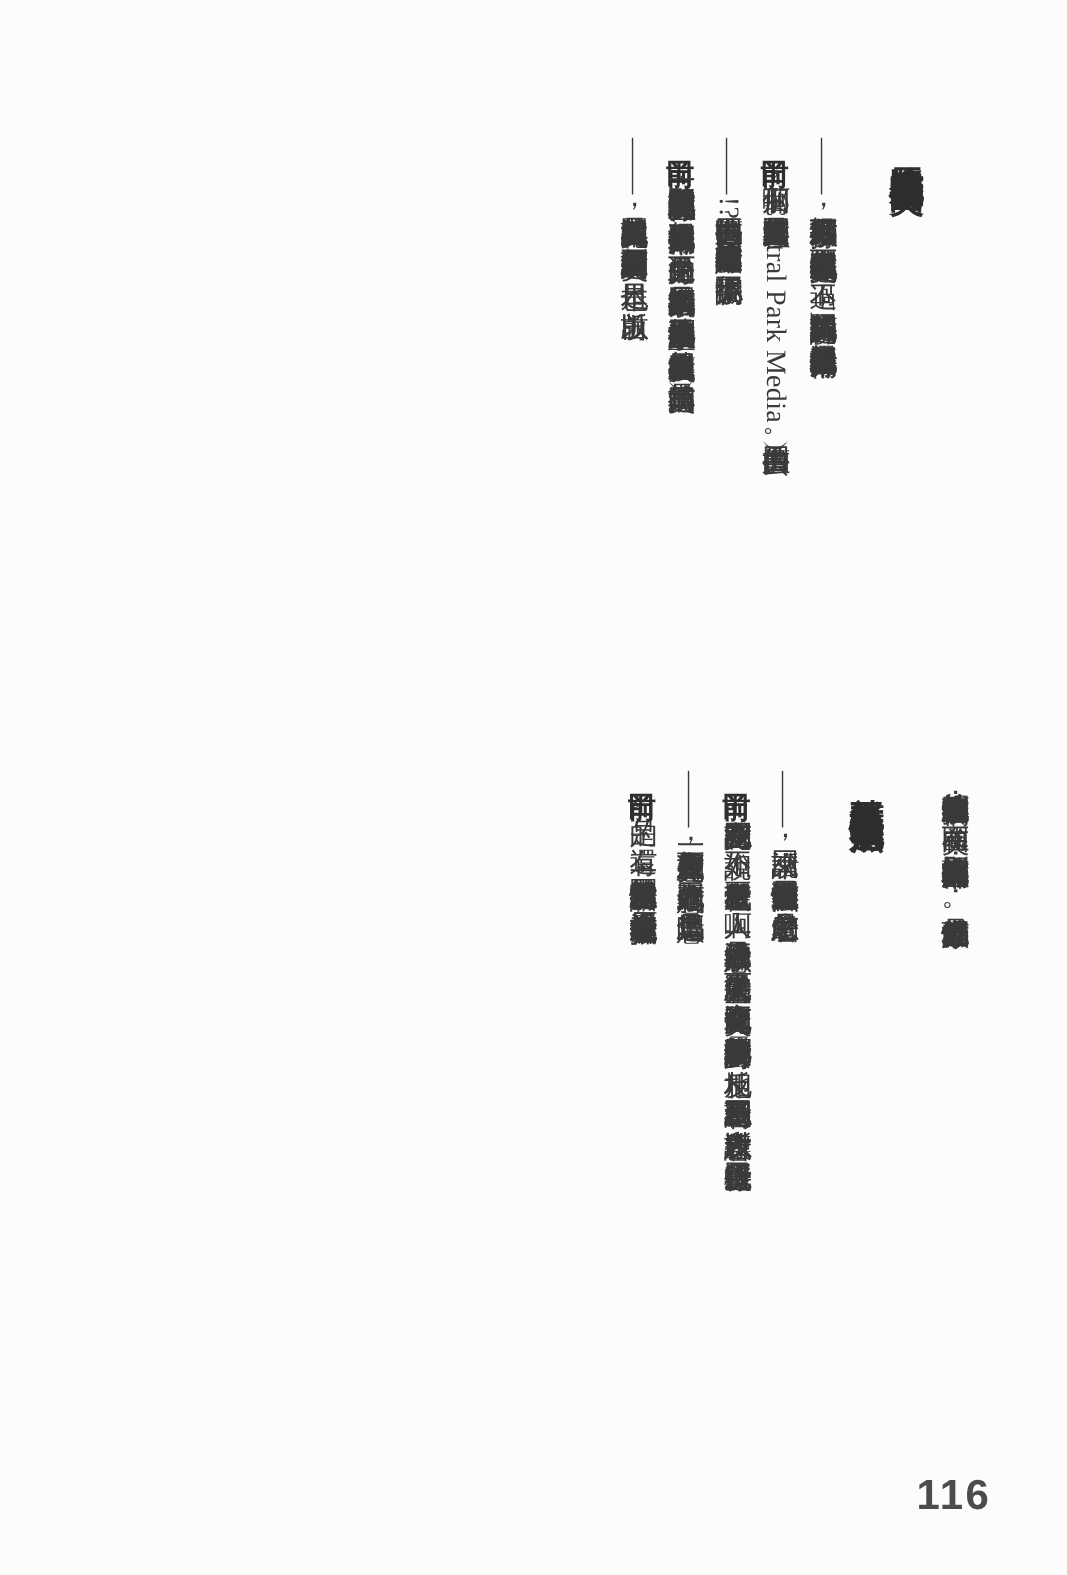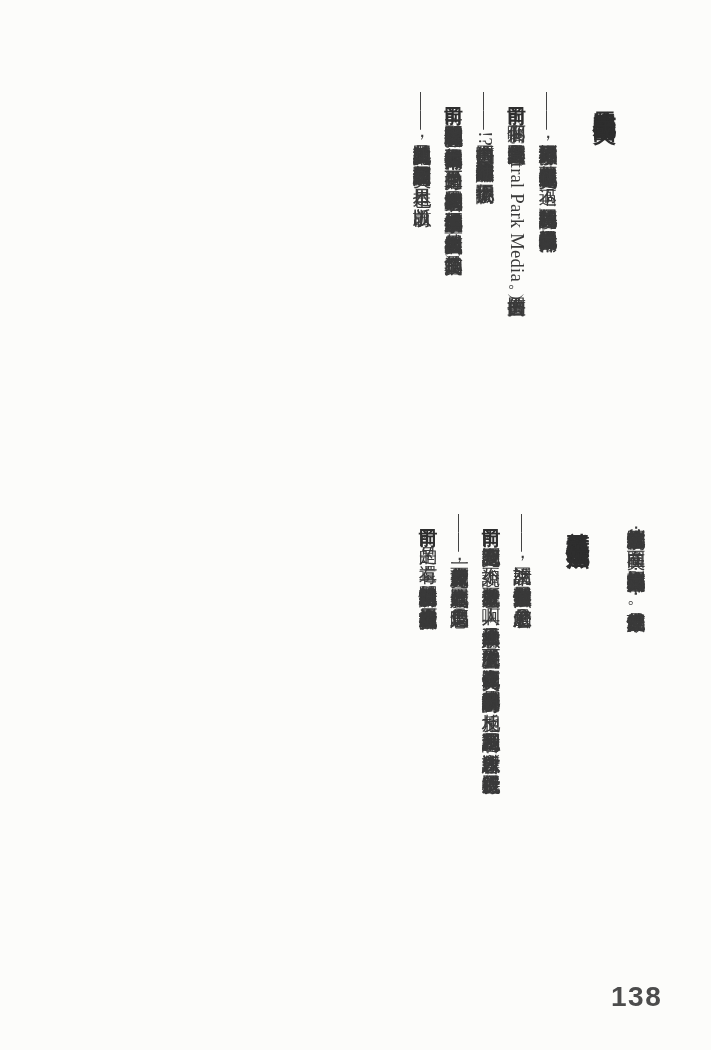--- a/index.html
+++ b/index.html
@@ -82,15 +82,15 @@
     <p class="para q">——話說回來，對於日本習慣在性器官上加修正的做法，您是怎麼看的？</p>
     <p class="para a">
       <span class="speaker">前田</span><span class="answer-text">我認為完全沒有問題。不如說，我更希望出版社這麼做。人啊，一旦看過拿掉修正的狀態，下次就會失去看的慾望了。像在沒有修正文化的美國，露點對他們來說根本沒什麼特別的對不對？相反地，我認為正是因為看不到，所以才會讓人想看。所以我覺得這樣就行了。</span>
     </p>
     <p class="para q">——刻意藏起來反而令人想一探究竟，因此才有修正的意義，是這個意思嗎？</p>
     <p class="para a">
       <span class="speaker">前田</span><span class="answer-text">是的。還有，如果一開始就以描繪性器官為前提的話，原本用在畫漫畫上的能量就會被抽掉</span>
     </p>
   </section>
 
-  <div class="page-number">138</div>
+  <div class="page-number">116</div>
 
 </div>
 
 </body></html>

